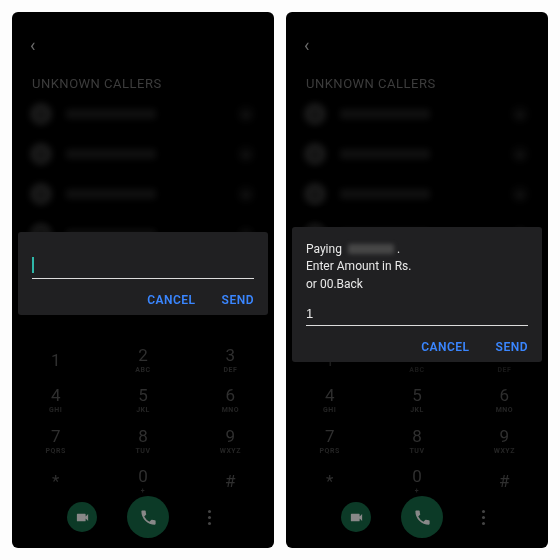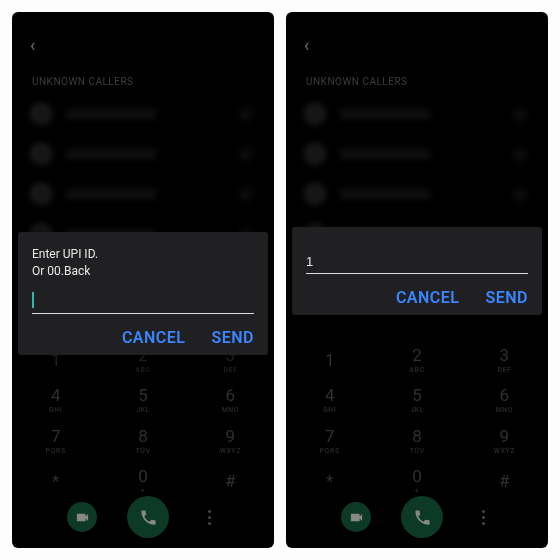--- a/index.html
+++ b/index.html
@@ -13,21 +13,21 @@
     flex: 1; background: #000;
     border-radius: 6px; position: relative; overflow: hidden;
     color: #ccc;
   }
   .back-arrow {
     position: absolute; top: 22px; left: 18px;
     color: #6a6a6a; font-size: 18px;
   }
   .section-label {
     position: absolute; top: 64px; left: 20px;
-    font-size: 10px; letter-spacing: 0.5px; color: #3c3c3c;
+    font-size: 13px; letter-spacing: 0.5px; color: #3c3c3c;
   }
   .callers {
     position: absolute; top: 82px; left: 0; right: 0;
     filter: blur(3px); opacity: 0.6;
   }
   .caller {
     display: flex; align-items: center;
     padding: 9px 18px; position: relative;
   }
   .avatar {
@@ -60,21 +60,21 @@
     padding:3px 0 4px; color:#e8e8e8; font-size:13px; outline:none;
   }
   .cursor {
     position:absolute; width:1.5px; height:16px; background:#2fb7a9;
   }
   .dialog-actions {
     display:flex; justify-content:flex-end; gap:26px;
     margin-top:14px;
   }
   .dialog-btn {
-    font-size:16px; font-weight:600; letter-spacing:0.5px;
+    font-size:12px; font-weight:600; letter-spacing:0.5px;
     color:#3a86ff; cursor:pointer;
   }
 
   .keypad {
     position:absolute; left:0; right:0; bottom:46px; top:328px;
     display:grid; grid-template-columns:repeat(3,1fr); grid-template-rows:repeat(4,1fr);
   }
   .key { display:flex; flex-direction:column; align-items:center; justify-content:center; }
   .key-num { font-size:17px; color:#2f2f2f; line-height:1; }
   .key-sub { font-size:7px; color:#242424; margin-top:2px; letter-spacing:0.5px;font-weight:bold; }
@@ -134,24 +134,20 @@
             <path d="M12 12a4 4 0 100-8 4 4 0 000 8zm0 2c-4 0-8 2-8 5v1h16v-1c0-3-4-5-8-5z"></path>
           </svg>
         </div>
       <div class="namebar"></div>
         <div class="vidicon"></div>
     </div>
     <div class="datebar">September 2</div>
   </div>
 
   <div class="dialog" style="top:220px">
-    <div class="dialog-text">
-      <span>Enter UPI ID.</span><br>
-      <span>Or 00.Back</span>
-    </div>
     <div style="position:relative">
       <input class="input-line" value="" style="">
       <div class="cursor" style="left:0; bottom:6px"></div>
     </div>
     <div class="dialog-actions">
       <div class="dialog-btn">CANCEL</div>
       <div class="dialog-btn">SEND</div>
     </div>
   </div>
 
@@ -259,20 +255,26 @@
           <svg viewBox="0 0 24 24">
             <path d="M12 12a4 4 0 100-8 4 4 0 000 8zm0 2c-4 0-8 2-8 5v1h16v-1c0-3-4-5-8-5z"></path>
           </svg>
         </div>
       <div class="namebar"></div>
         <div class="vidicon"></div>
     </div>
   </div>
 
   <div class="dialog" style="top:215px">
+    <div class="dialog-text">
+      <span>Paying</span>
+      <span style="display:inline-block;width:46px;height:10px;background:#474747;border-radius:2px;vertical-align:middle;filter:blur(2px);margin:0 3px 2px"></span><span>.</span><br>
+      <span>Enter Amount in Rs.</span><br>
+      <span>or 00.Back</span>
+    </div>
     <input class="input-line" value="1" style="">
     <div class="dialog-actions">
       <div class="dialog-btn">CANCEL</div>
       <div class="dialog-btn">SEND</div>
     </div>
   </div>
 
   <div class="keypad">
       <div class="key">
         <div class="key-num">1</div>

